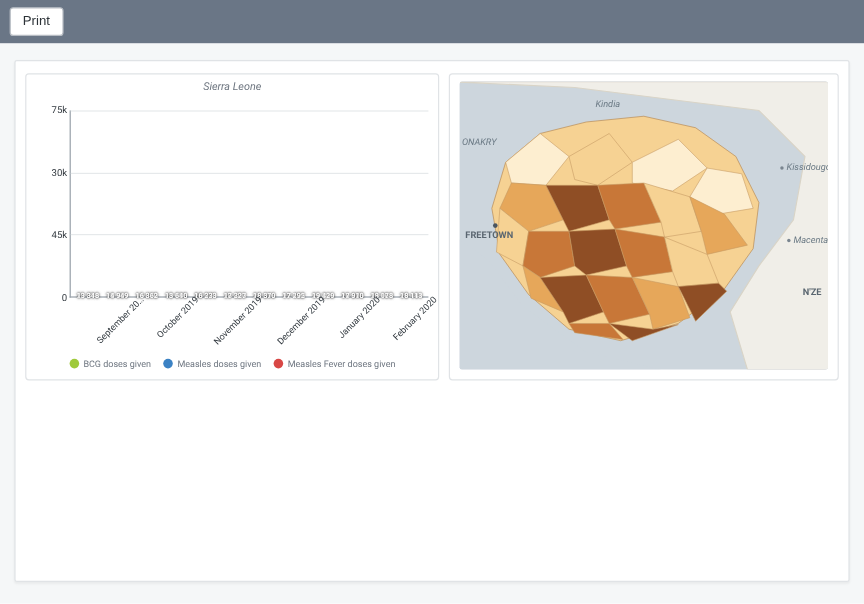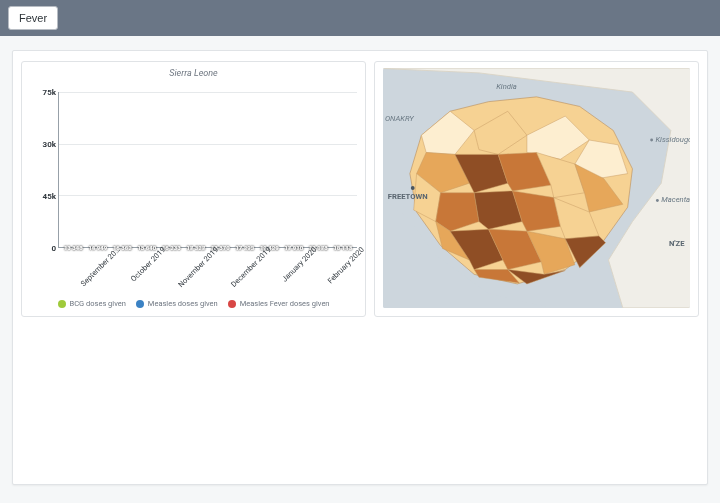--- a/index.html
+++ b/index.html
@@ -73,21 +73,21 @@
     white-space:nowrap;overflow:hidden;text-overflow:ellipsis;
   }
   .chart-sub{
     font-size:9px;color:var(--text-muted);text-align:center;margin-bottom:14px;font-style:italic;
   }
   .plot{
     position:relative;flex:1;display:flex;
     height:160px;
   }
   .yaxis{
-    width:28px;position:relative;font-size:8px;color:var(--axis);font-weight:bold;
+    width:28px;position:relative;font-size:8px;color:var(--axis);
   }
   .ylab{position:absolute;right:2px;transform:translateY(-50%);}
   .plotarea{
     flex:1;position:relative;height:100%;
     border-left:1px solid #97a0a8;
     border-bottom:1px solid #97a0a8;
   }
   .gridline{position:absolute;left:0;right:0;height:1px;background:var(--grid);}
   .bars{position:absolute;inset:0;display:flex;align-items:flex-end;justify-content:space-around;padding:0 2px;}
   .barcol{flex:1;display:flex;flex-direction:column-reverse;align-items:center;margin:0 2px;}
@@ -105,33 +105,33 @@
   .xlab{
     font-size:7.5px;color:var(--axis);
     transform-origin:top right;transform:rotate(-45deg) translate(6px,2px);
     white-space:nowrap;
   }
   .legend{
     display:flex;gap:10px;justify-content:center;
     font-size:7.5px;color:var(--text-muted);
     padding-top:3px;
   }
-  .legend-item{display:flex;align-items:flex-end;gap:4px;}
+  .legend-item{display:flex;align-items:flex-start;gap:4px;}
   .swatch{width:8px;height:8px;border-radius:50%;}
   .map-body{flex:1;position:relative;background:var(--sea);border-radius:2px;overflow:hidden;}
   .map-body svg{width:100%;height:100%;display:block;}
   .city-label{font-size:8px;fill:#6a7984;font-style:italic;}
   .city-label.cap{font-weight:700;font-style:normal;fill:#5a6670;}
 </style>
 </head>
 <body>
 
 <div class="header">
   <button class="btn">
-    <span>Fever</span>
+    <span>Print</span>
   </button>
 </div>
 
 <div class="sheet">
 
   <div class="card chart">
     <div class="chart-sub">Sierra Leone</div>
 
     <div class="plot">
       <div class="yaxis">

